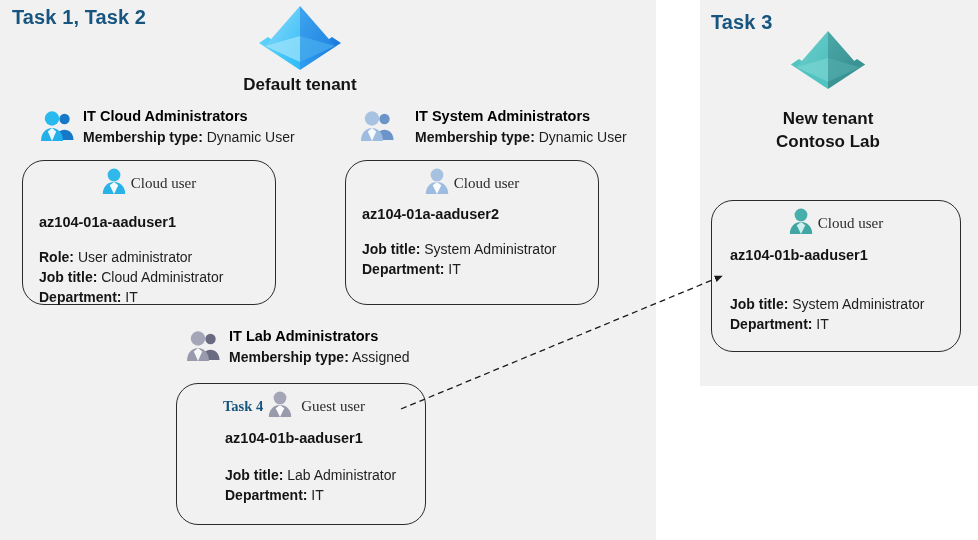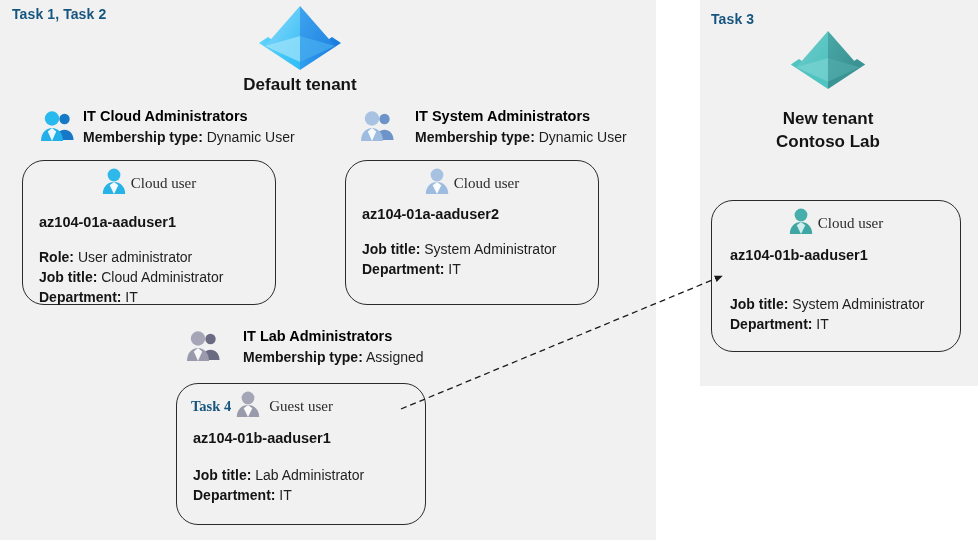--- a/index.html
+++ b/index.html
@@ -21,21 +21,21 @@
     position: absolute;
     background: #f1f1f1;
   }
   #panel-left  { left: 0px;   top: 0px; width: 656px; height: 540px; }
   #panel-right { left: 700px; top: 0px; width: 278px; height: 386px; }
 
   .task-label {
     position: absolute;
     color: #17557f;
     font-weight: bold;
-    font-size: 14px;
+    font-size: 20px;
     letter-spacing: 0.1px;
     white-space: nowrap;
   }
 
   .tenant-block {
     position: absolute;
     text-align: center;
   }
   .tenant-name {
     font-weight: bold;
@@ -267,40 +267,40 @@
         <b>Job title:</b>
         <span>System Administrator</span>
       </div>
       <div>
         <b>Department:</b>
         <span>IT</span>
       </div>
     </div>
   </div>
 
-  <div class="group" style="left:186px; top:326px;gap:14px;">
+  <div class="group" style="left:186px; top:326px;">
     <span class="group-icon">
       <svg width="36" height="32" viewBox="0 0 36 32">
         <circle cx="24.5" cy="9" r="5.2" fill="#6a6a82"></circle>
         <path d="M15.5 30 c0-6.2 4.2-10.2 9-10.2 s9 4 9 10.2 z" fill="#6a6a82"></path>
         <circle cx="12" cy="8.5" r="7.2" fill="#a5a5b8"></circle>
         <path d="M1 31 c0-8 5-13 11-13 s11 5 11 13 z" fill="#9a9aad"></path>
         <path d="M12 18 l-4.2 3.4 L12 31 l4.2-9.6 z" fill="#ffffff" opacity="0.92"></path>
       </svg>
     </span>
     <span class="group-text">
       <div class="group-name">IT Lab Administrators</div>
       <div class="group-meta">
         <b>Membership type:</b>
         <span>Assigned</span>
       </div>
     </span>
   </div>
 
-  <div class="card" style="left:176px; top:383px; width:250px; height:142px;">
+  <div class="card" style="left:176px; top:383px; width:250px; height:142px;padding-left:32px;">
     <div class="card-head" style="justify-content:flex-start; padding-left:14px;">
       <span class="task-inline">Task 4</span>
       <span>
         <svg width="24" height="26" viewBox="0 0 24 26">
           <circle cx="12" cy="7" r="6.4" fill="#a5a5b8"></circle>
           <path d="M0.8 26 c0-7.4 5-12 11.2-12 s11.2 4.6 11.2 12 z" fill="#9a9aad"></path>
           <path d="M12 14 l-4.3 3.2 L12 26 l4.3-8.8 z" fill="#ffffff" opacity="0.95"></path>
         </svg>
       </span>
       <span class="card-usertype" style="margin-left:4px;">Guest user</span>

